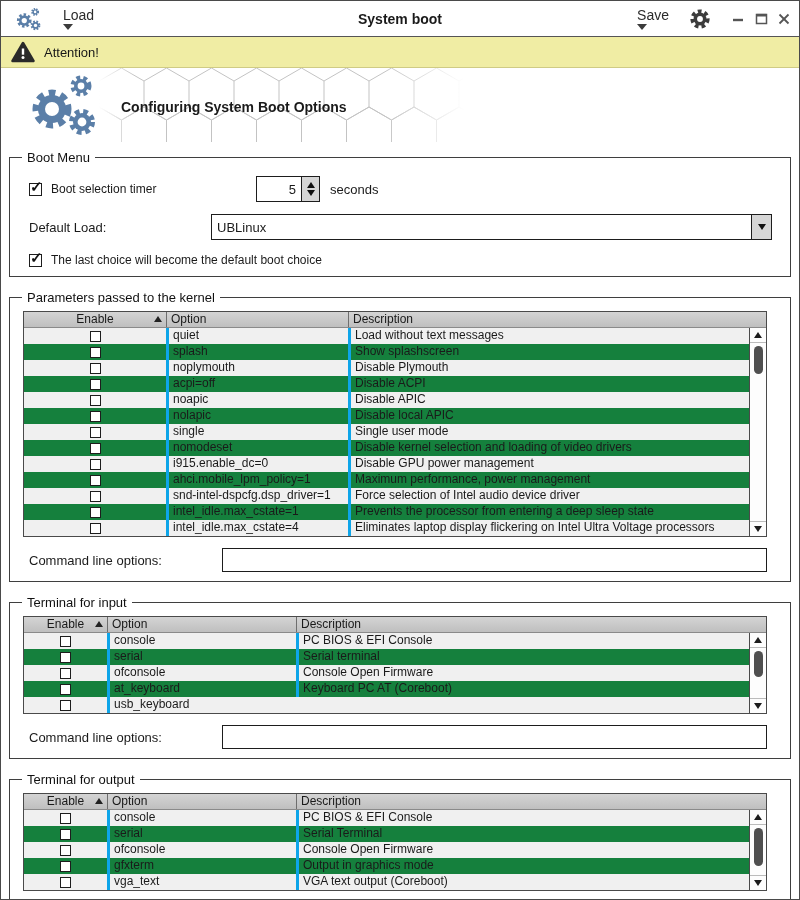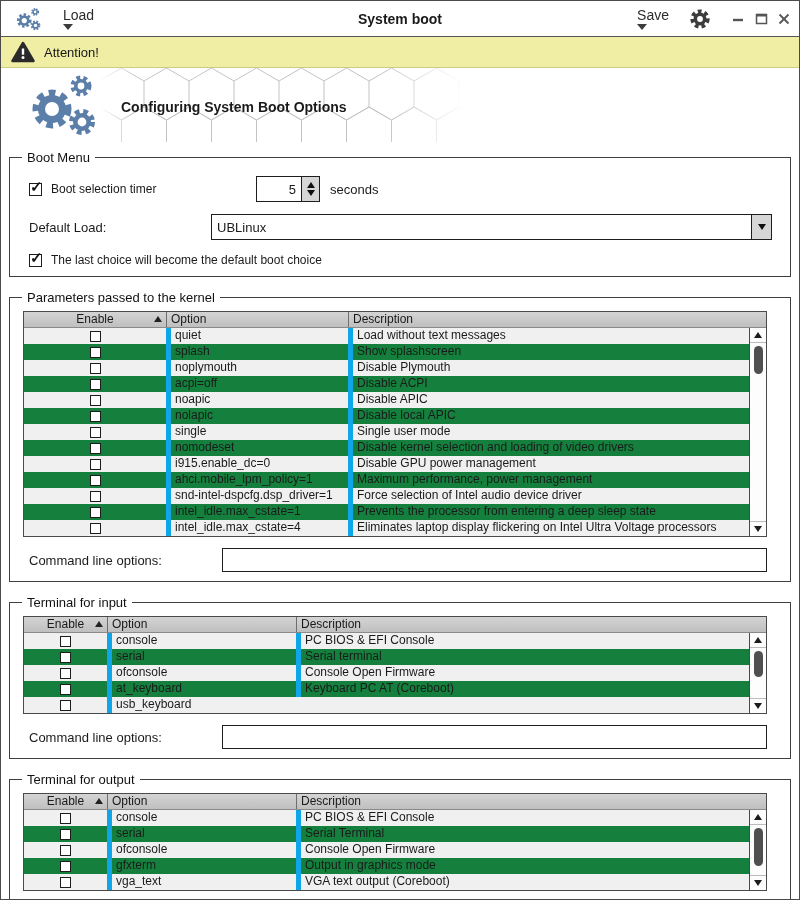--- a/index.html
+++ b/index.html
@@ -61,21 +61,21 @@
   .sort-asc { position:absolute; right:4px; top:4px; width:0; height:0; border-left:4px solid transparent; border-right:4px solid transparent; border-bottom:6px solid #222; }
   .k .th-en, .k .c-en { width:142px; flex:0 0 142px; }
   .k .th-opt, .k .c-opt { width:182px; flex:0 0 182px; }
   .t .th-en, .t .c-en { width:83px; flex:0 0 83px; }
   .t .th-opt, .t .c-opt { width:189px; flex:0 0 189px; }
   .th-desc, .c-desc { flex:1; margin-right:18px; }
   .trow { display:flex; height:16px; font-size:12px; }
   .trow.shade { background:#f0f0f0; }
   .c-en { display:flex; align-items:center; justify-content:center; }
   .c-en .cb { width:11px; height:11px; flex:0 0 11px; }
-  .c-opt, .c-desc { border-left:5px solid #0ea5e9; padding-left:4px; line-height:15px; white-space:nowrap; overflow:hidden; }
+  .c-opt, .c-desc { border-left:3px solid #0ea5e9; padding-left:4px; line-height:15px; white-space:nowrap; overflow:hidden; }
   .vscroll { position:absolute; top:16px; right:0; bottom:0; width:17px; border-left:1px solid #4a4a4a; background:#fdfdfd; display:flex; flex-direction:column; }
   .sbtn { height:15px; flex:0 0 15px; display:flex; align-items:center; justify-content:center; background:#fdfdfd; }
   .sbtn.up { border-bottom:1px solid #bbb; }
   .sbtn.dn { border-top:1px solid #bbb; margin-top:auto; }
   .sthumb { width:9px; margin:3px auto 0 auto; background:#4f4f4f; border-radius:5px; }
   .str-up { width:0; height:0; border-left:4px solid transparent; border-right:4px solid transparent; border-bottom:6px solid #1c1c1c; }
   .str-dn { width:0; height:0; border-left:4px solid transparent; border-right:4px solid transparent; border-top:6px solid #1c1c1c; }
 
   
   .cmd-row { display:flex; align-items:center; margin:11px 7px 0 13px; }

